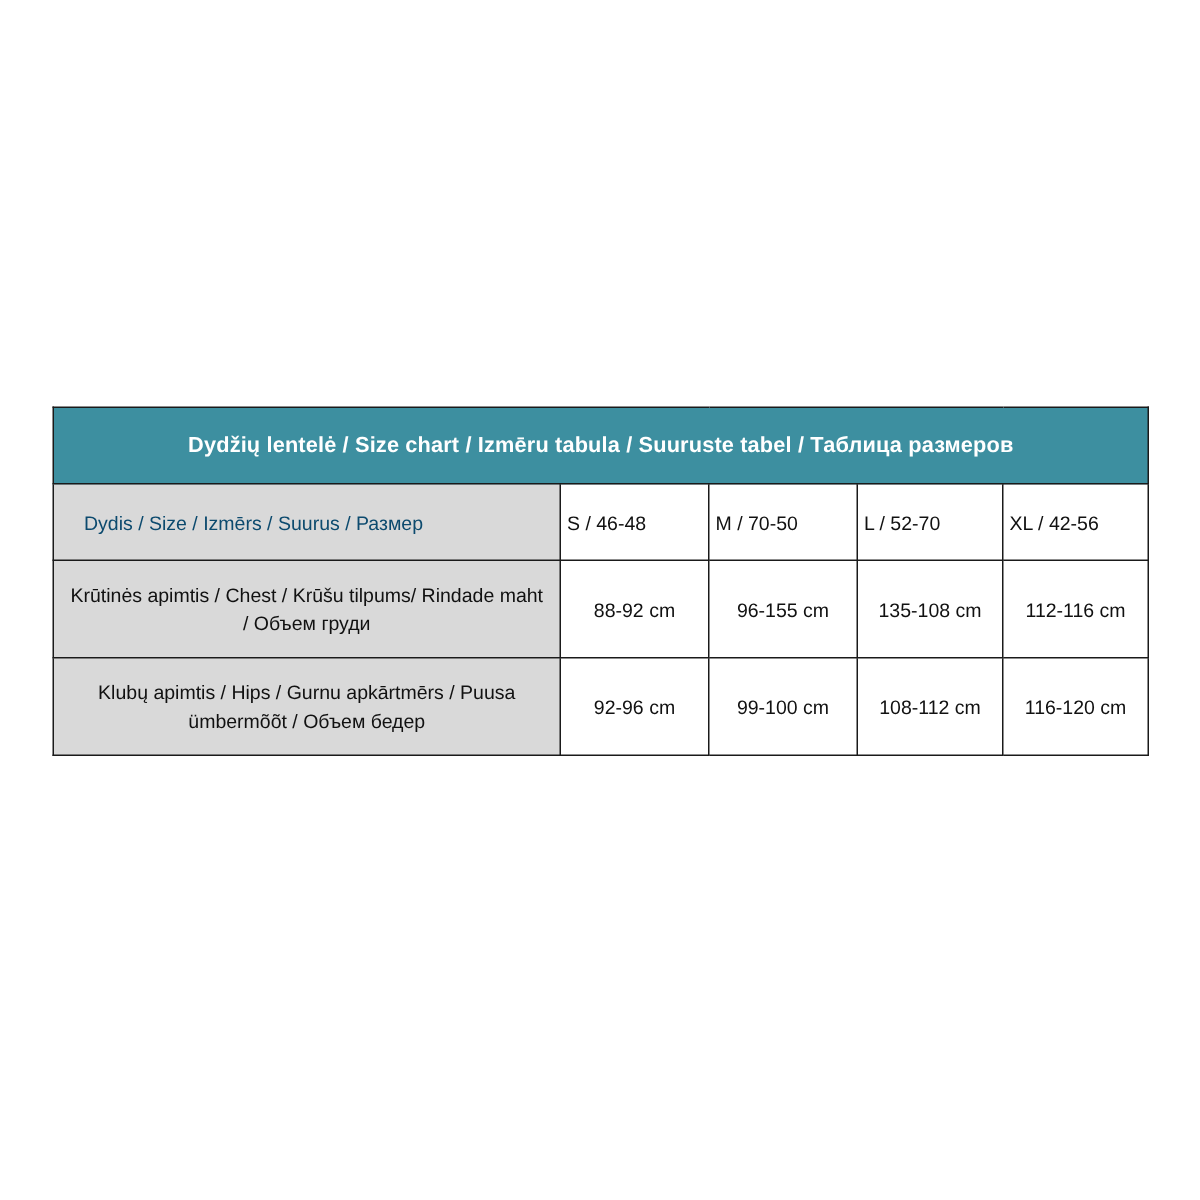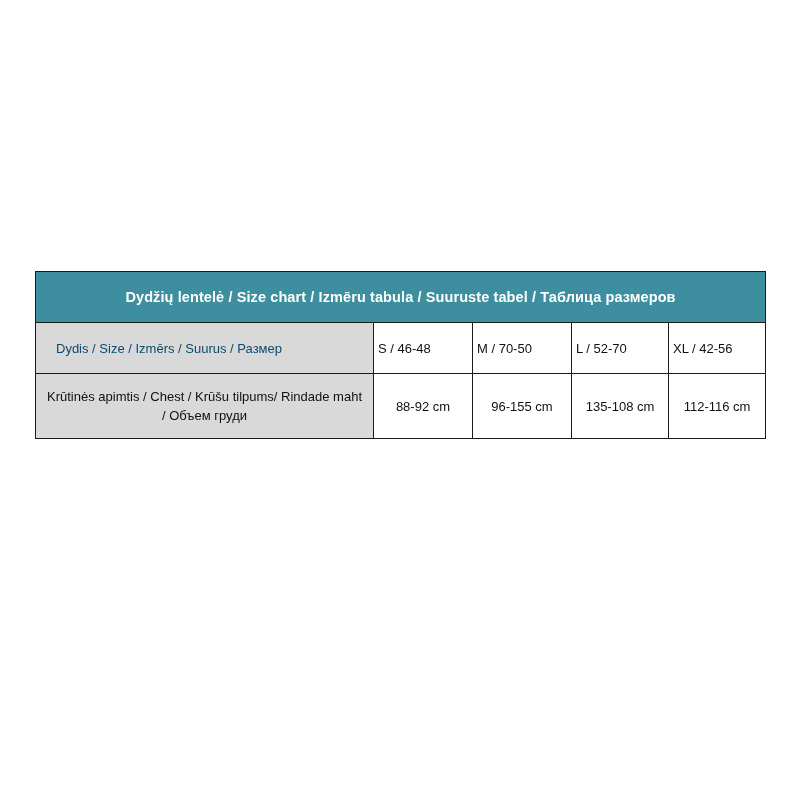--- a/index.html
+++ b/index.html
@@ -107,16 +107,23 @@
           <td class="hdr-size">L / 52-70</td>
           <td class="hdr-size">XL / 42-56</td>
         </tr>
         <tr>
           <td class="row-label">Krūtinės apimtis / Chest / Krūšu tilpums/  Rindade maht / Объем груди</td>
           <td class="row-val">88-92 cm</td>
           <td class="row-val">96-155 cm</td>
           <td class="row-val">135-108 cm</td>
           <td class="row-val">112-116 cm</td>
         </tr>
+        <tr>
+          <td class="row-label">Klubų apimtis / Hips / Gurnu apkārtmērs / Puusa ümbermõõt / Объем бедер</td>
+          <td class="row-val">92-96 cm</td>
+          <td class="row-val">99-100 cm</td>
+          <td class="row-val">108-112 cm</td>
+          <td class="row-val">116-120 cm</td>
+        </tr>
       </tbody>
     </table>
   </div>
 </div>
 
 </body></html>

